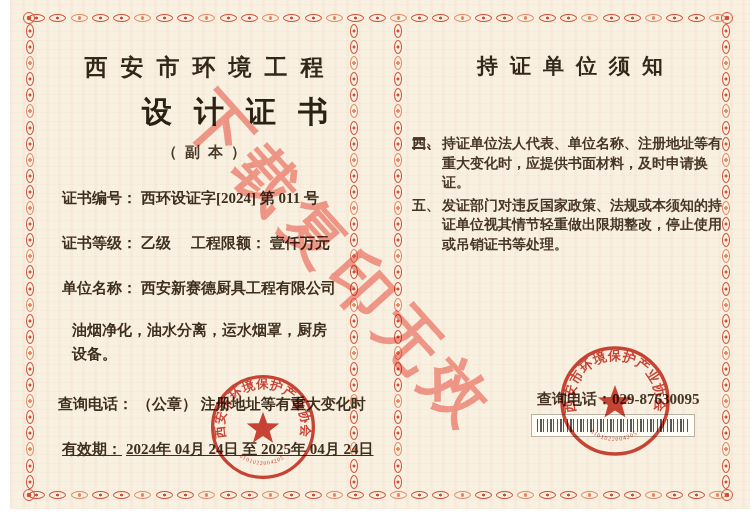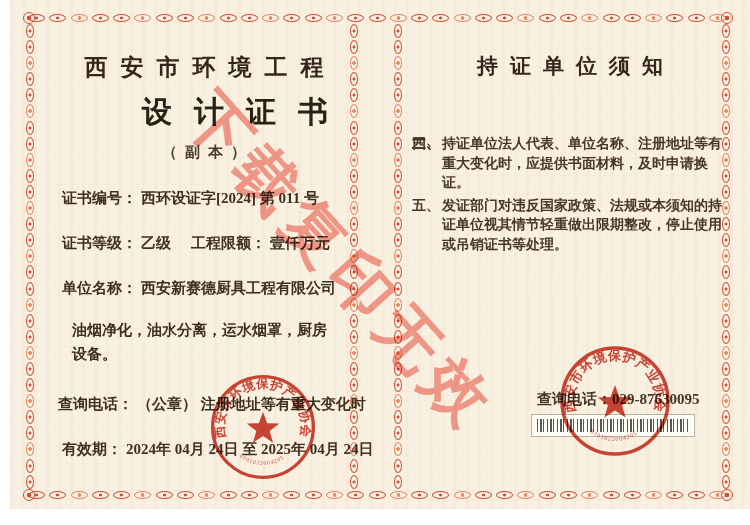--- a/index.html
+++ b/index.html
@@ -39,21 +39,21 @@
   .frow{position:absolute;left:52px;font-size:15px;font-weight:bold;color:#3f2f1d;white-space:nowrap;}
   .frow .val{margin-left:4px;}
   #row-certno{top:189px;}
   #row-grade{top:234px;}
   #row-grade .lbl2{margin-left:20px;}
   #row-company{top:279px;}
   #row-category{top:318px;display:flex;width:268px;white-space:normal;}
   #row-category .lbl{flex:none;}
   #row-category .val{flex:1;line-height:24px;margin-left:10px;}
   #row-issuer{top:395px;left:48px;}
-  #row-validity{top:440px;}
+  #row-validity{top:440px;text-decoration:underline;}
 
   
   .rtitle{position:absolute;left:420px;top:52px;width:280px;text-align:center;
     font-size:21px;font-weight:bold;letter-spacing:12px;text-indent:12px;color:#33261a;}
   .notes{position:absolute;left:402px;top:131px;width:314px;font-size:14px;
     line-height:19.5px;color:#483726;font-weight:bold;}
   .note{position:relative;padding-left:30px;margin-bottom:3px;}
   .note .num{position:absolute;left:0;top:0;}
   .phone{position:absolute;left:527px;top:390px;font-size:15px;font-weight:bold;
     color:#463524;white-space:nowrap;}

